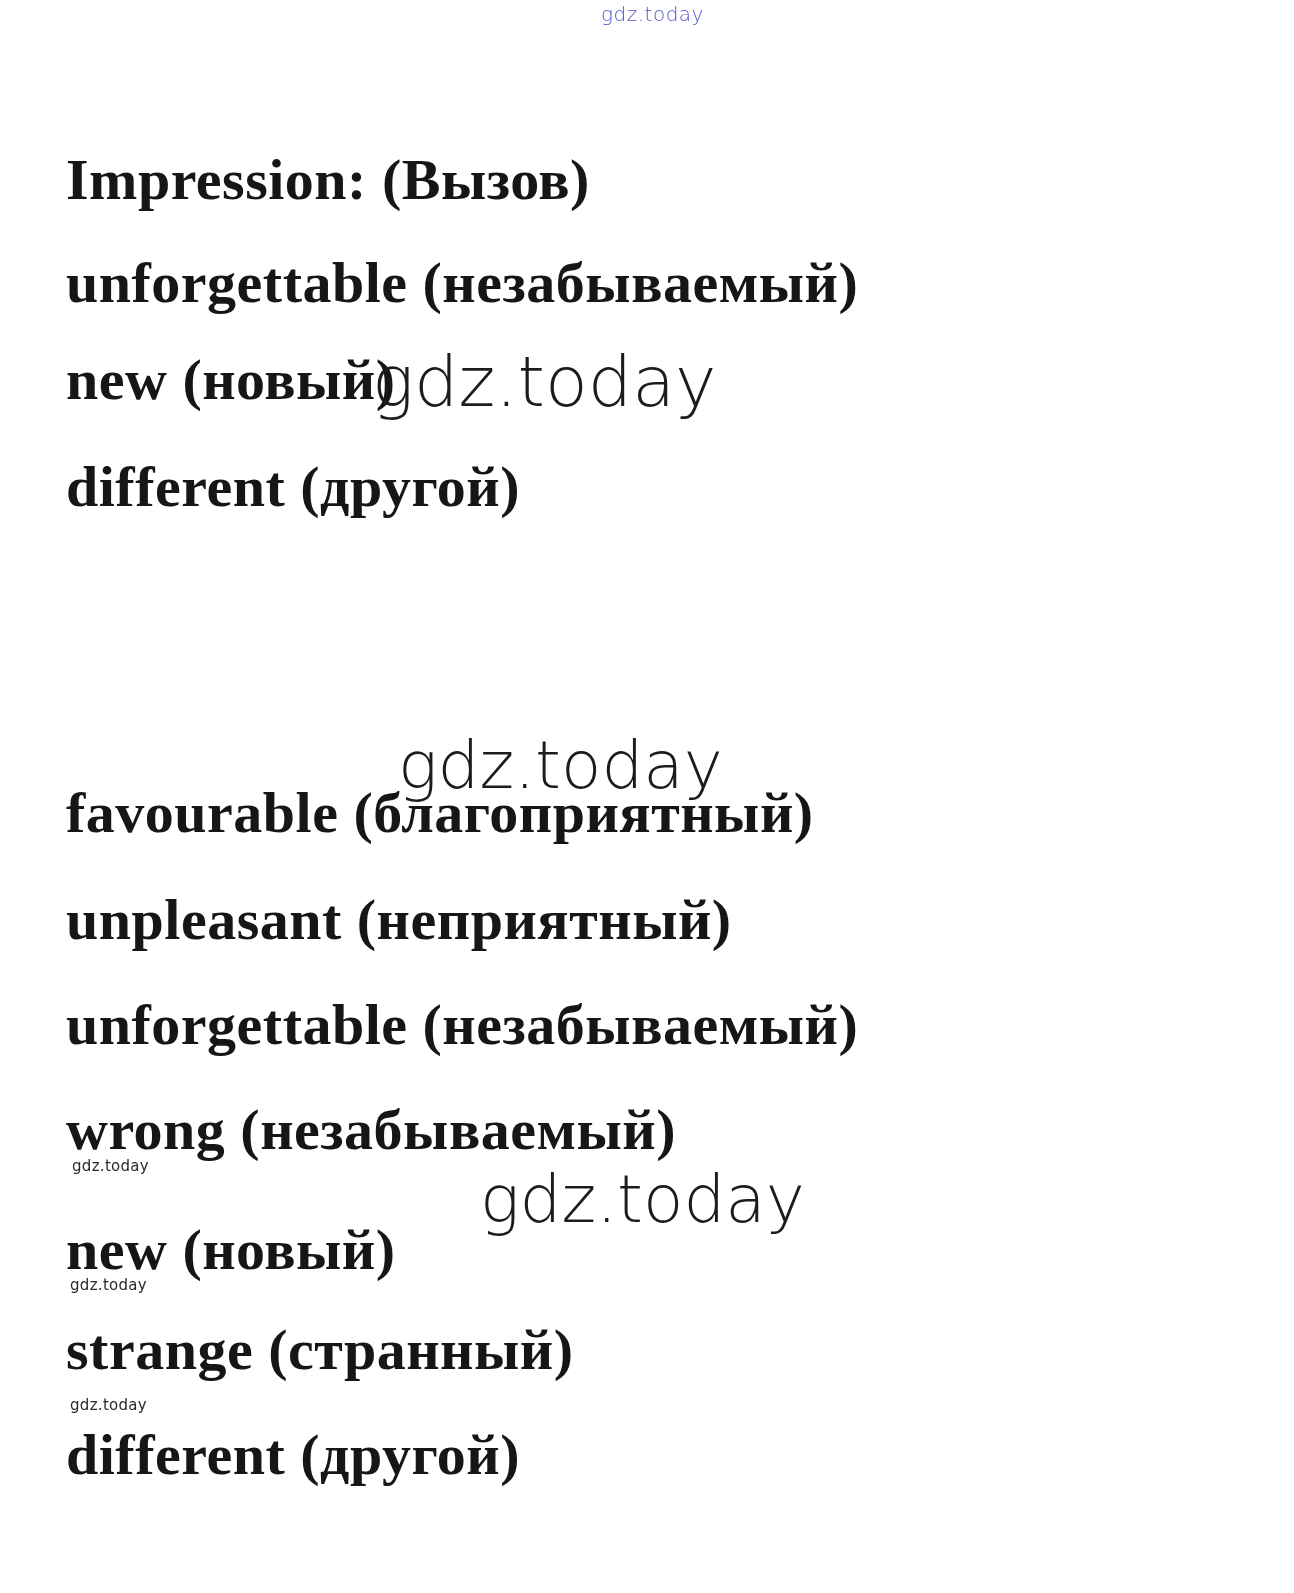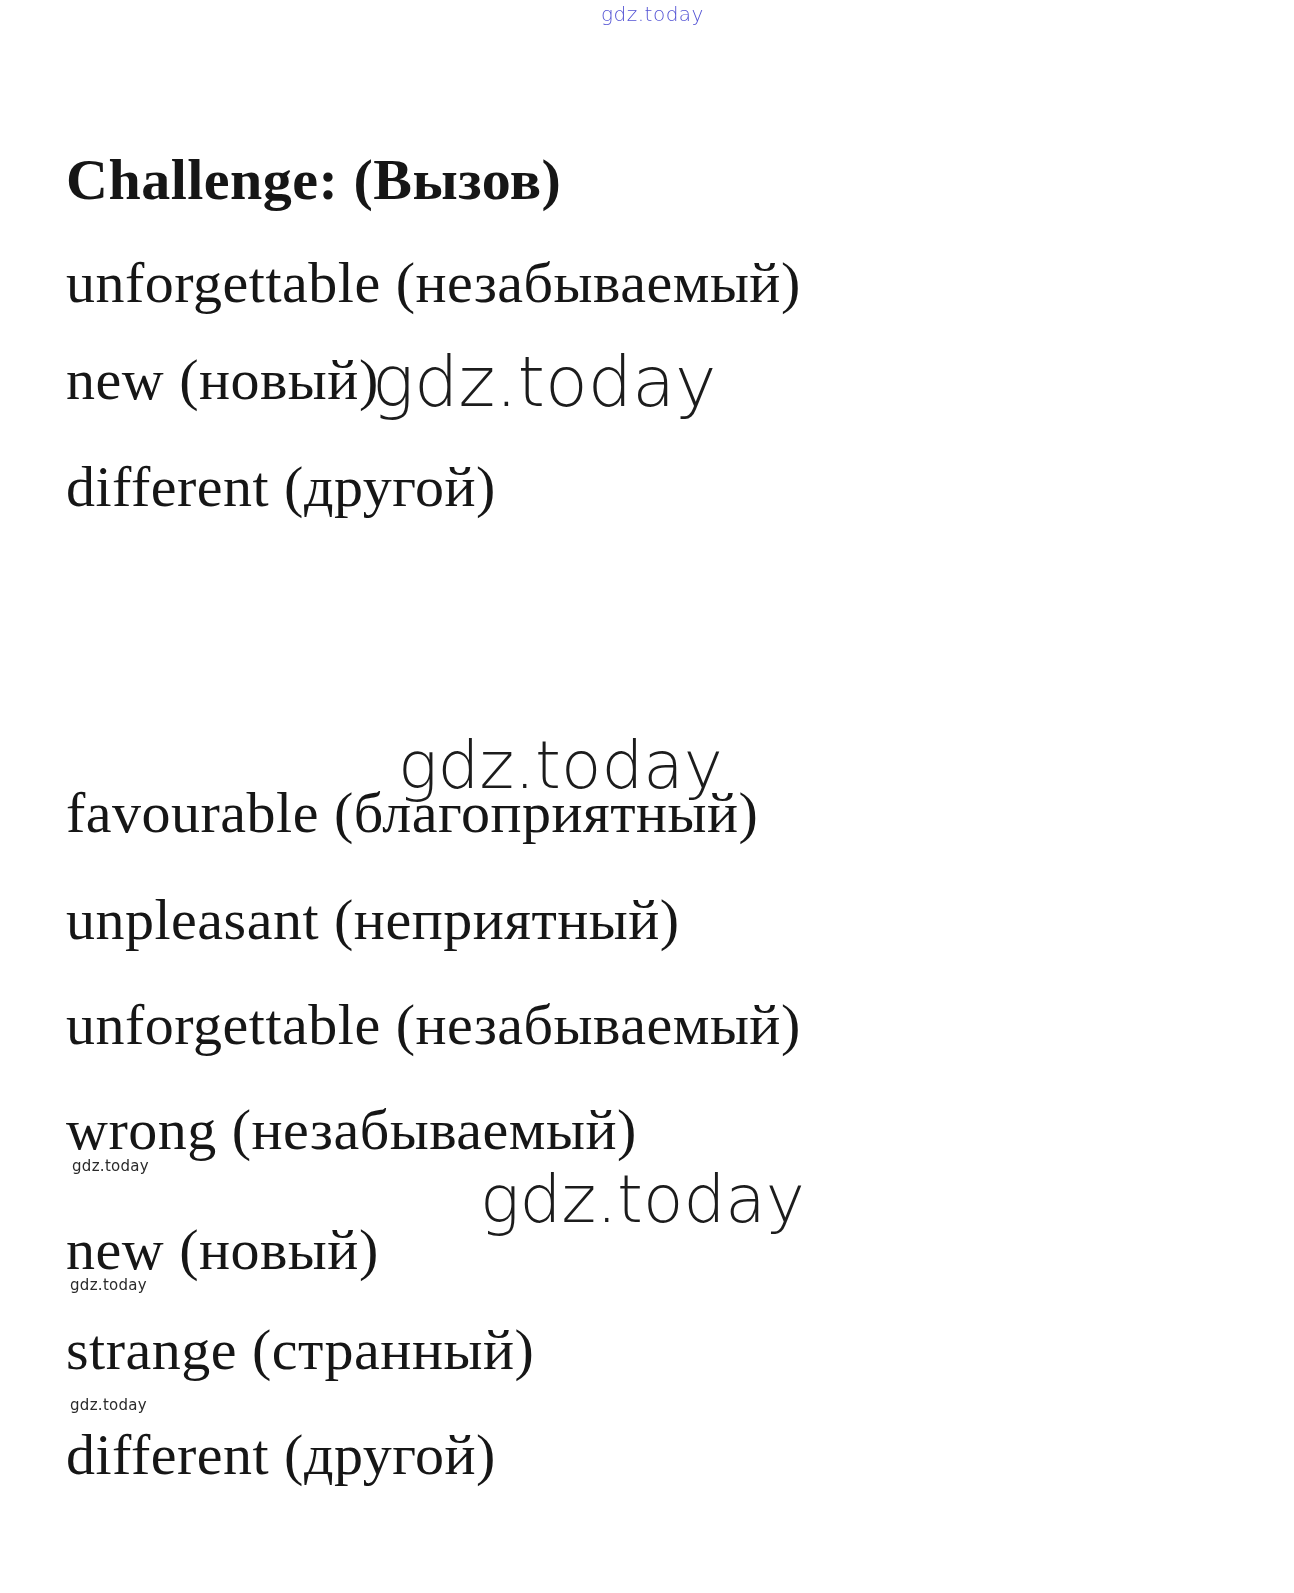--- a/index.html
+++ b/index.html
@@ -11,21 +11,21 @@
     font-family: "Liberation Serif", "DejaVu Serif", serif;
     color: #161616;
     overflow: hidden;
   }
   .line {
     position: absolute;
     left: 66px;
     margin: 0;
     font-size: 58px;
     line-height: 1.15;
-    font-weight: normal;
+    font-weight: bold;
     white-space: nowrap;
     letter-spacing: 0.5px;
   }
   .heading { font-weight: bold; }
   .wm {
     position: absolute;
     font-family: "DejaVu Sans", "Liberation Sans", sans-serif;
     font-weight: 200;
     color: #1c1c1c;
     white-space: nowrap;
@@ -49,21 +49,21 @@
   .wm-small-2 { left: 70px; top: 1276px; }
   .wm-small-3 { left: 70px; top: 1396px; }
 </style>
 </head>
 <body>
 
 <div class="page">
 
   <span class="wm wm-top">gdz.today</span>
 
-  <h2 class="line heading" style="top:147px">Challenge: (Вызов)</h2>
+  <h2 class="line heading" style="top:147px">Impression: (Вызов)</h2>
 
   <p class="line" style="top:250px">unforgettable (незабываемый)</p>
 
   <p class="line" style="top:347px">new (новый)</p>
   <span class="wm wm-inline-new">gdz.today</span>
 
   <p class="line" style="top:454px">different (другой)</p>
 
 
   <span class="wm wm-mid">gdz.today</span>

